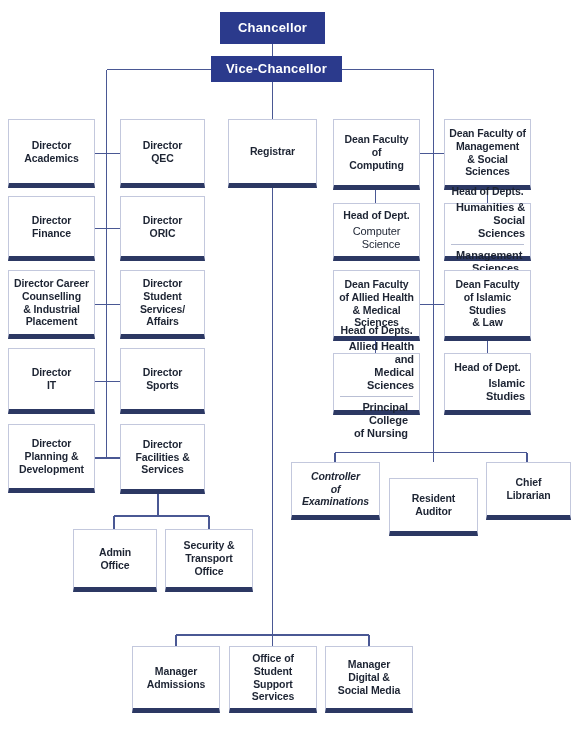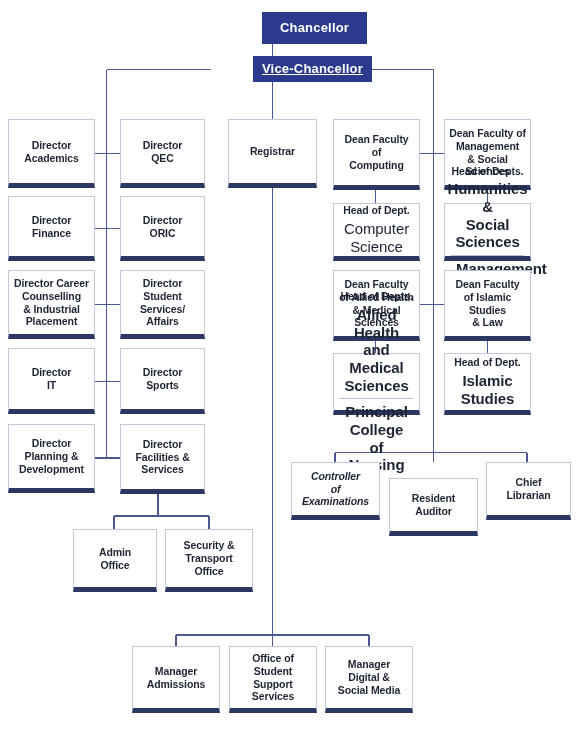--- a/index.html
+++ b/index.html
@@ -61,37 +61,38 @@
   .node .title {
     display: block;
     padding: 0 4px;
     white-space: pre-line;
   }
 
   
   .node .sub {
     display: block;
     padding: 3px 5px 0 5px;
-    font-size: 15px;
+    font-size: 11px;
     line-height: 1.18;
     font-weight: bold;
     white-space: pre-line;
+    text-align: right;
   }
   .node .sub.plain {
     font-weight: normal;
   }
   .node .sub.divided {
     border-top: 1px solid #b9bfd4;
     margin-top: 4px;
     padding-top: 4px;
     width: 74%;
   }
 
   
-  .fs13 { font-size: 13px; margin-left: 42px; }
+  .fs13 { font-size: 13px; }
   .fs11 { font-size: 10.5px; }
 </style>
 </head>
 <body>
 
 <div id="chart-root">
 
   <svg id="connectors" viewBox="0 0 577 729" width="577" height="729">
     <g stroke="#4a5894" stroke-width="1.4" fill="none" shape-rendering="crispEdges">
 
@@ -148,21 +149,21 @@
       <path d="M176 635 L176 646"></path>
       <path d="M369 635 L369 646"></path>
       <path d="M272.5 635 L272.5 646"></path>
     </g>
   </svg>
 
   <div class="node navy fs13" style="left:220px; top:12px; width:105px; height:32px;">
     <span class="title">Chancellor</span>
   </div>
 
-  <div class="node navy fs13" style="left:211px; top:56px; width:119px; height:26px;text-decoration:underline;">
+  <div class="node navy fs13" style="left:211px; top:56px; width:131px; height:26px;">
     <span class="title">Vice-Chancellor</span>
   </div>
 
   <div class="node fs11" style="left:8px; top:119px; width:87px; height:69px;">
     <span class="title">Director
 Academics</span>
   </div>
 
   <div class="node fs11" style="left:8px; top:196px; width:87px; height:65px;">
     <span class="title">Director

